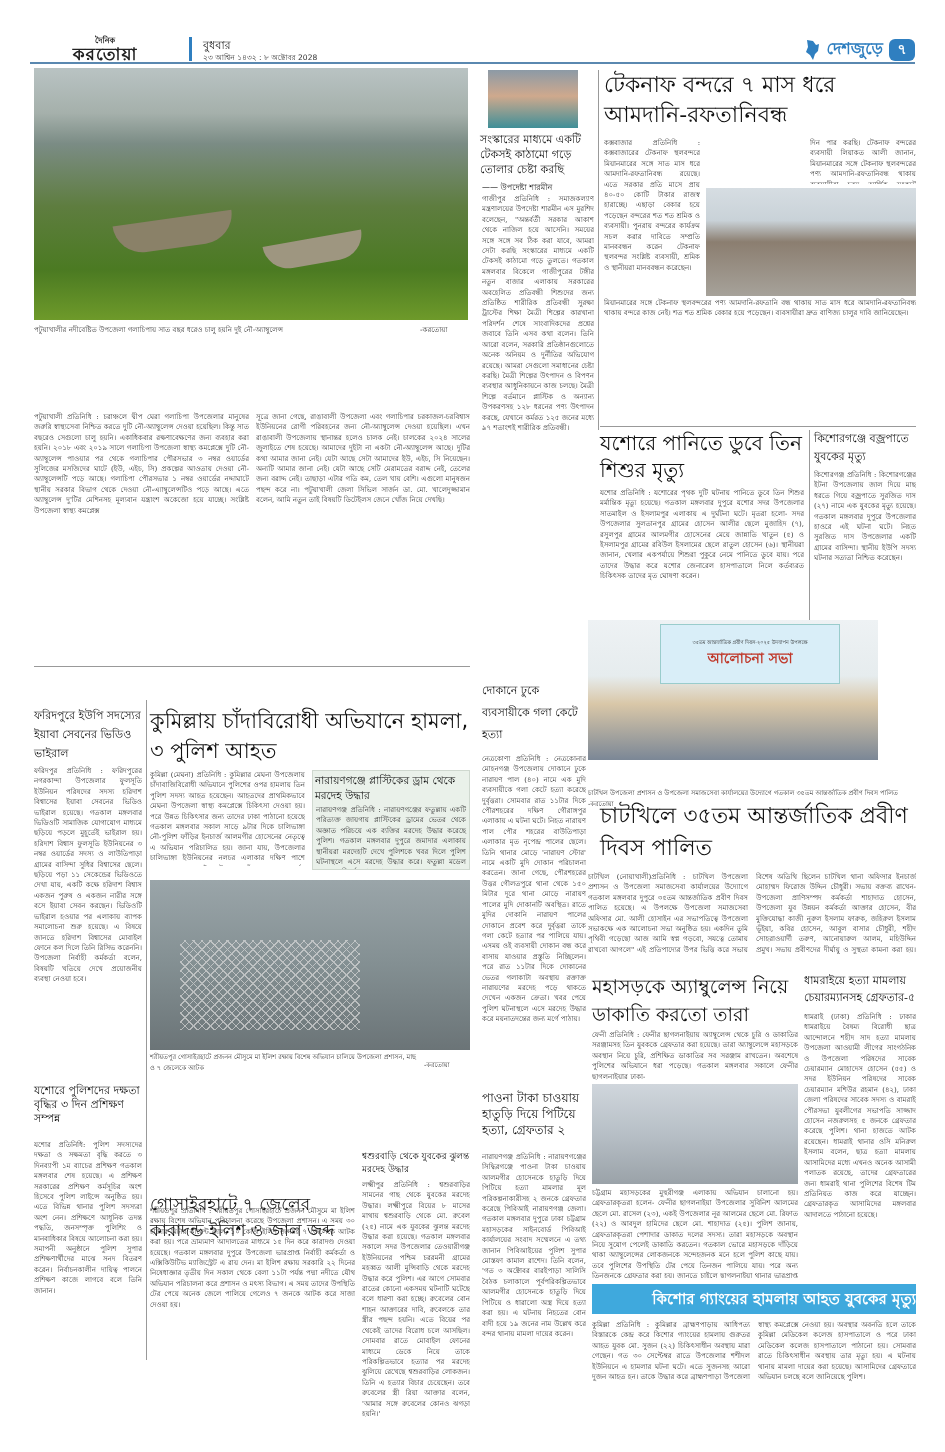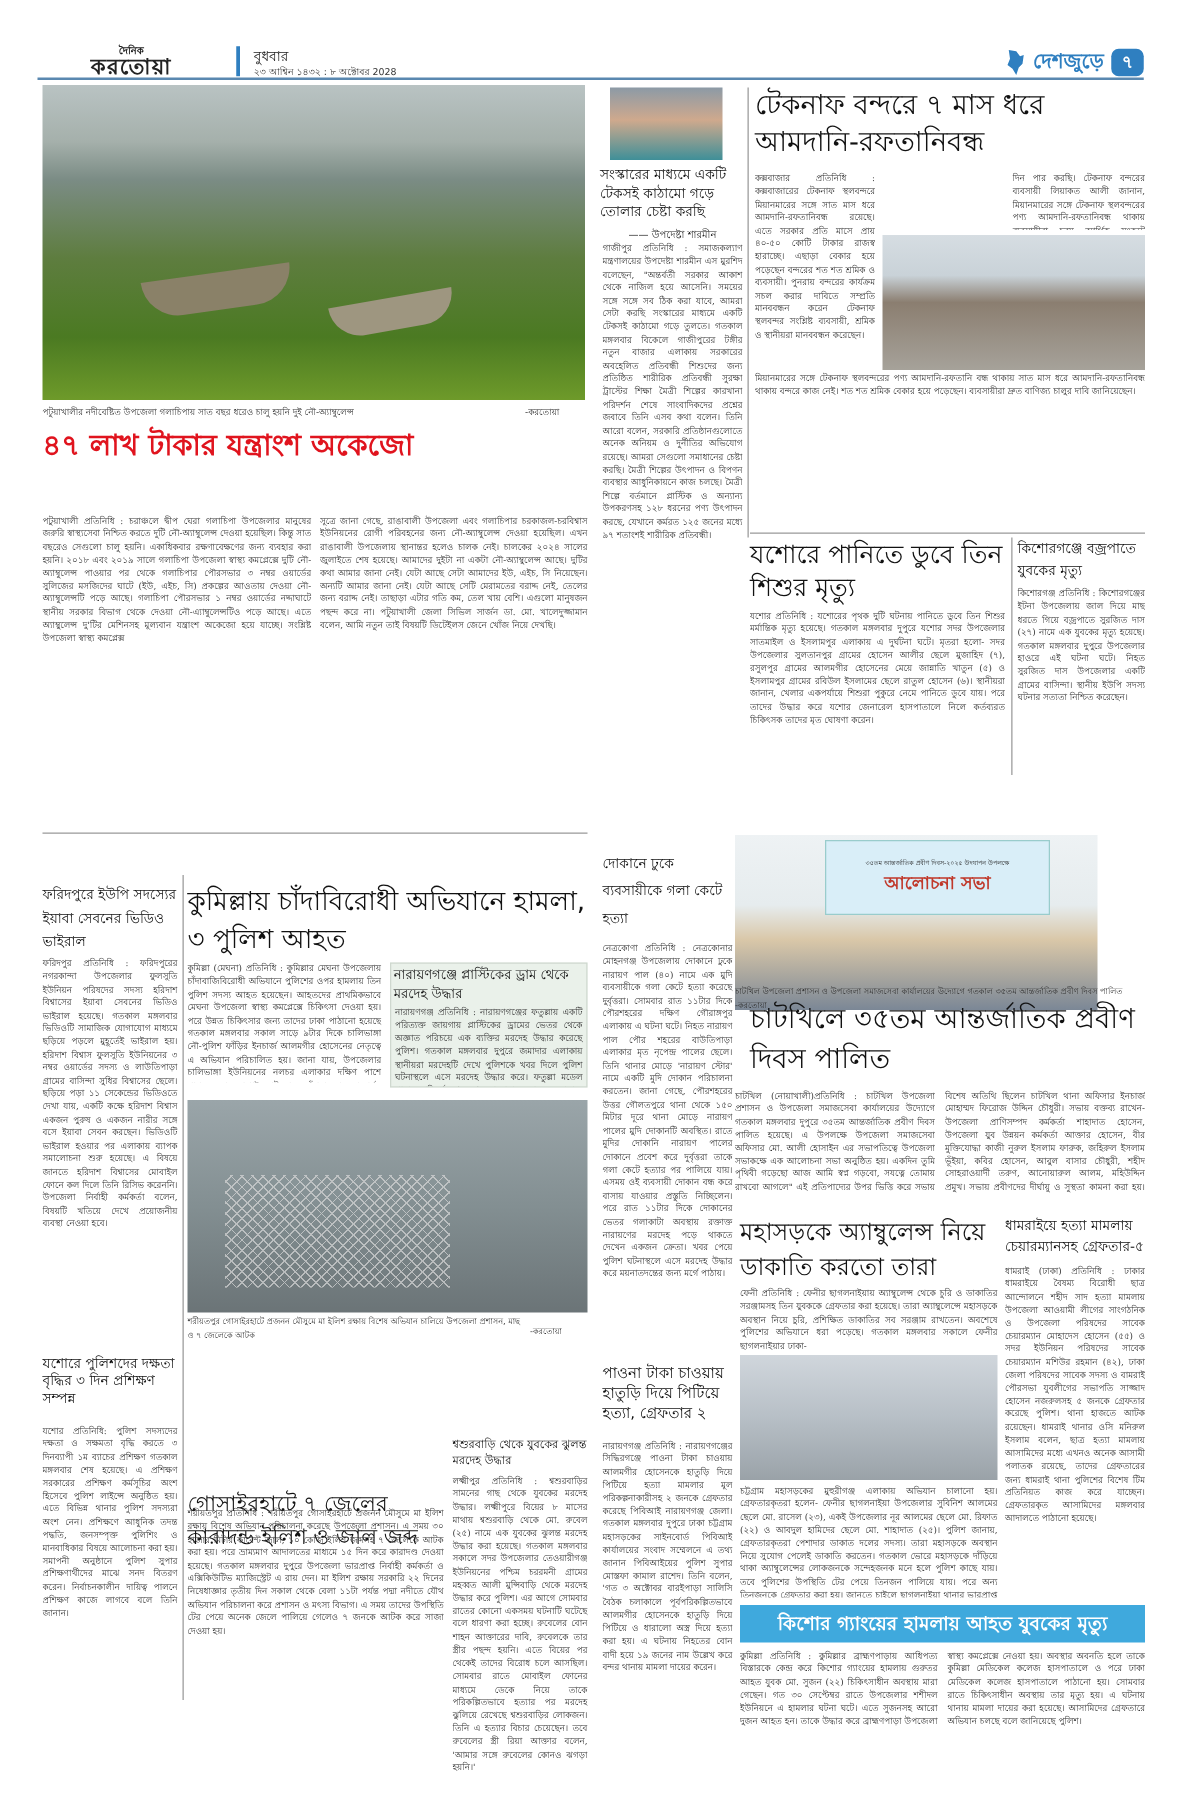--- a/index.html
+++ b/index.html
@@ -37,47 +37,46 @@
 </div>
 
 <div class="abs photo" style="left:34px;top:68px;width:434px;height:252px;background:linear-gradient(180deg,#b9c3c3 0%,#a5b0ab 18%,#7b8c85 30%,#5e7d3f 55%,#4b7a22 80%,#6e9a2a 100%)">
  <div class="abs" style="left:80px;top:150px;width:120px;height:30px;background:#8a8168;border-radius:0 0 60px 60px;transform:rotate(-8deg)"></div>
  <div class="abs" style="left:230px;top:170px;width:100px;height:26px;background:#9e9680;border-radius:0 0 60px 60px;transform:rotate(-10deg)"></div>
 </div>
 <div class="abs caption" style="left:34px;top:324px;width:380px">পটুয়াখালীর নদীবেষ্টিত উপজেলা গলাচিপায় সাত বছর ধরেও চালু হয়নি দুই নৌ-অ্যাম্বুলেন্স</div>
 <div class="abs caption" style="left:420px;top:324px">-করতোয়া</div>
 
 <div class="abs head" style="left:34px;top:340px;width:436px;color:#e0141e;font-weight:bold">
- <div style="font-size:23px;line-height:34px">৪৭ লাখ টাকার যন্ত্রাংশ অকেজো</div>
 </div>
 <div class="abs body-text" style="left:34px;top:412px;width:215px;height:250px">পটুয়াখালী প্রতিনিধি : চরাঞ্চলে দ্বীপ ঘেরা গলাচিপা উপজেলার মানুষের জরুরি স্বাস্থ্যসেবা নিশ্চিত করতে দুটি নৌ-অ্যাম্বুলেন্স দেওয়া হয়েছিল। কিন্তু সাত বছরেও সেগুলো চালু হয়নি। একাধিকবার রক্ষণাবেক্ষণের জন্য ব্যবহার করা হয়নি। ২০১৮ এবং ২০১৯ সালে গলাচিপা উপজেলা স্বাস্থ্য কমপ্লেক্সে দুটি নৌ-অ্যাম্বুলেন্স পাওয়ার পর থেকে গলাচিপার পৌরসভার ৩ নম্বর ওয়ার্ডের সুলিজের মসজিদের ঘাটে (ইউ, এইচ, সি) প্রকল্পের আওতায় দেওয়া নৌ-অ্যাম্বুলেন্সটি পড়ে আছে। গলাচিপা পৌরসভার ১ নম্বর ওয়ার্ডের নদ্দাঘাটে স্থানীয় সরকার বিভাগ থেকে দেওয়া নৌ-এ্যাম্বুলেন্সটিও পড়ে আছে। এতে অ্যাম্বুলেন্স দু'টির মেশিনসহ মূল্যবান যন্ত্রাংশ অকেজো হয়ে যাচ্ছে। সংশ্লিষ্ট উপজেলা স্বাস্থ্য কমপ্লেক্স</div>
 <div class="abs body-text" style="left:256px;top:412px;width:214px;height:250px">সূত্রে জানা গেছে, রাঙাবালী উপজেলা এবং গলাচিপার চরকাজল-চরবিশ্বাস ইউনিয়নের রোগী পরিবহনের জন্য নৌ-অ্যাম্বুলেন্স দেওয়া হয়েছিল। এখন রাঙাবালী উপজেলায় স্থানান্তর হলেও চালক নেই। চালকের ২০২৪ সালের জুলাইতে শেষ হয়েছে। আমাদের দুইটা না একটা নৌ-অ্যাম্বুলেন্স আছে। দুটির কথা আমার জানা নেই। যেটা আছে সেটা আমাদের ইউ, এইচ, সি নিয়েছেন। অন্যটি আমার জানা নেই। যেটা আছে সেটি মেরামতের বরাদ্দ নেই, তেলের জন্য বরাদ্দ নেই। তাছাড়া এটার গতি কম, তেল খায় বেশি। এগুলো মানুষজন পছন্দ করে না। পটুয়াখালী জেলা সিভিল সার্জন ডা. মো. খালেদুজ্জামান বলেন, আমি নতুন তাই বিষয়টি ডিটেইলস জেনে খোঁজ নিয়ে দেখছি।</div>
 <div class="abs hl" style="left:34px;top:666px;width:436px"></div>
 
 <div class="abs photo" style="left:488px;top:70px;width:90px;height:58px;background:linear-gradient(180deg,#8c9aa6,#cfa98d 45%,#3f8f98 100%)"></div>
 <div class="abs head" style="left:480px;top:132px;width:114px;font-size:11px;line-height:15px">সংস্কারের মাধ্যমে একটি টেকসই কাঠামো গড়ে তোলার চেষ্টা করছি</div>
-<div class="abs" style="left:482px;top:181px;width:112px;font-size:8px;text-align:center">—— উপদেষ্টা শারমীন</div>
+<div class="abs" style="left:482px;top:181px;width:112px;font-size:8px;text-align:left">—— উপদেষ্টা শারমীন</div>
 <div class="abs body-text" style="left:482px;top:194px;width:112px;height:414px">গাজীপুর প্রতিনিধি : সমাজকল্যাণ মন্ত্রণালয়ের উপদেষ্টা শারমীন এস মুরশিদ বলেছেন, "অন্তর্বর্তী সরকার আকাশ থেকে নাজিল হয়ে আসেনি। সময়ের সঙ্গে সঙ্গে সব ঠিক করা যাবে, আমরা সেটা করছি সংস্কারের মাধ্যমে একটি টেকসই কাঠামো গড়ে তুলতে। গতকাল মঙ্গলবার বিকেলে গাজীপুরের টঙ্গীর নতুন বাজার এলাকায় সরকারের অবহেলিত প্রতিবন্ধী শিশুদের জন্য প্রতিষ্ঠিত শারীরিক প্রতিবন্ধী সুরক্ষা ট্রাস্টের শিক্ষা মৈত্রী শিল্পের কারখানা পরিদর্শন শেষে সাংবাদিকদের প্রশ্নের জবাবে তিনি এসব কথা বলেন। তিনি আরো বলেন, সরকারি প্রতিষ্ঠানগুলোতে অনেক অনিয়ম ও দুর্নীতির অভিযোগ রয়েছে। আমরা সেগুলো সমাধানের চেষ্টা করছি। মৈত্রী শিল্পের উৎপাদন ও বিপণন ব্যবস্থার আধুনিকায়নে কাজ চলছে। মৈত্রী শিল্পে বর্তমানে প্লাস্টিক ও অন্যান্য উপকরণসহ ১২৮ ধরনের পণ্য উৎপাদন করছে, যেখানে কর্মরত ১২৫ জনের মধ্যে ৯৭ শতাংশই শারীরিক প্রতিবন্ধী।</div>
 <div class="abs vline" style="left:598px;top:70px;height:360px"></div>
 
 <div class="abs head" style="left:604px;top:70px;width:312px;font-size:22px;line-height:30px">টেকনাফ বন্দরে ৭ মাস ধরে আমদানি-রফতানিবন্ধ</div>
 <div class="abs body-text" style="left:604px;top:138px;width:96px;height:140px">কক্সবাজার প্রতিনিধি : কক্সবাজারের টেকনাফ স্থলবন্দরে মিয়ানমারের সঙ্গে সাত মাস ধরে আমদানি-রফতানিবন্ধ রয়েছে। এতে সরকার প্রতি মাসে প্রায় ৪০-৫০ কোটি টাকার রাজস্ব হারাচ্ছে। এছাড়া বেকার হয়ে পড়েছেন বন্দরের শত শত শ্রমিক ও ব্যবসায়ী। পুনরায় বন্দরের কার্যক্রম সচল করার দাবিতে সম্প্রতি মানববন্ধন করেন টেকনাফ স্থলবন্দর সংশ্লিষ্ট ব্যবসায়ী, শ্রমিক ও স্থানীয়রা মানববন্ধন করেছেন।</div>
 <div class="abs body-text" style="left:810px;top:138px;width:106px;height:46px">দিন পার করছি। টেকনাফ বন্দরের ব্যবসায়ী লিয়াকত আলী জানান, মিয়ানমারের সঙ্গে টেকনাফ স্থলবন্দরের পণ্য আমদানি-রফতানিবন্ধ থাকায় ব্যবসায়ীরা চরম আর্থিক সংকটে পড়েছেন। রাখাইন রাজ্যে যুদ্ধের কারণে দুই দেশের সীমান্ত বাণিজ্য বন্ধ রয়েছে।</div>
 <div class="abs photo" style="left:706px;top:188px;width:210px;height:108px;background:linear-gradient(180deg,#d6dde2 0%,#c9d2d8 30%,#8b7e70 50%,#a6a29a 100%)"></div>
 <div class="abs body-text" style="left:604px;top:298px;width:312px;height:124px">মিয়ানমারের সঙ্গে টেকনাফ স্থলবন্দরের পণ্য আমদানি-রফতানি বন্ধ থাকায় সাত মাস ধরে আমদানি-রফতানিবন্ধ থাকায় বন্দরে কাজ নেই। শত শত শ্রমিক বেকার হয়ে পড়েছেন। ব্যবসায়ীরা দ্রুত বাণিজ্য চালুর দাবি জানিয়েছেন।</div>
 <div class="abs hl" style="left:600px;top:426px;width:316px"></div>
 
 <div class="abs head" style="left:600px;top:430px;width:204px;font-size:20px;line-height:27px">যশোরে পানিতে ডুবে তিন শিশুর মৃত্যু</div>
 <div class="abs body-text" style="left:600px;top:488px;width:204px;height:130px">যশোর প্রতিনিধি : যশোরের পৃথক দুটি ঘটনায় পানিতে ডুবে তিন শিশুর মর্মান্তিক মৃত্যু হয়েছে। গতকাল মঙ্গলবার দুপুরে যশোর সদর উপজেলার সাতমাইল ও ইসলামপুর এলাকায় এ দুর্ঘটনা ঘটে। মৃতরা হলো- সদর উপজেলার সুলতানপুর গ্রামের হোসেন আলীর ছেলে মুজাহিদ (৭), রসুলপুর গ্রামের আলমগীর হোসেনের মেয়ে জান্নাতি খাতুন (৫) ও ইসলামপুর গ্রামের রবিউল ইসলামের ছেলে রাতুল হোসেন (৬)। স্থানীয়রা জানান, খেলার একপর্যায়ে শিশুরা পুকুরে নেমে পানিতে ডুবে যায়। পরে তাদের উদ্ধার করে যশোর জেনারেল হাসপাতালে নিলে কর্তব্যরত চিকিৎসক তাদের মৃত ঘোষণা করেন।</div>
 <div class="abs vline" style="left:809px;top:430px;height:190px"></div>
 
 <div class="abs head" style="left:814px;top:430px;width:102px;font-size:11px;line-height:18px">কিশোরগঞ্জে বজ্রপাতে যুবকের মৃত্যু</div>
 <div class="abs body-text" style="left:814px;top:470px;width:102px;height:150px">কিশোরগঞ্জ প্রতিনিধি : কিশোরগঞ্জের ইটনা উপজেলায় জাল দিয়ে মাছ ধরতে গিয়ে বজ্রপাতে সুরজিত দাস (২৭) নামে এক যুবকের মৃত্যু হয়েছে। গতকাল মঙ্গলবার দুপুরে উপজেলার হাওরে এই ঘটনা ঘটে। নিহত সুরজিত দাস উপজেলার একটি গ্রামের বাসিন্দা। স্থানীয় ইউপি সদস্য ঘটনার সত্যতা নিশ্চিত করেছেন।</div>
 
-<div class="abs photo" style="left:588px;top:668px;width:290px;height:140px;background:linear-gradient(180deg,#eef2f4 0%,#e6ecee 40%,#d9c7a8 60%,#7b8796 100%)">
+<div class="abs photo" style="left:588px;top:620px;width:290px;height:140px;background:linear-gradient(180deg,#eef2f4 0%,#e6ecee 40%,#d9c7a8 60%,#7b8796 100%)">
  <div class="abs" style="left:72px;top:4px;width:180px;height:60px;background:#d9eef8;border:1px solid #9cc;text-align:center">
   <div style="font-size:5px;margin-top:14px">৩৫তম আন্তর্জাতিক প্রবীণ দিবস-২০২৫ উদযাপন উপলক্ষে</div>
   <div style="font-size:14px;color:#c0392b;font-weight:bold">আলোচনা সভা</div>
  </div>
 </div>
 <div class="abs caption" style="left:588px;top:788px;width:328px;font-size:6.5px">চাটখিল উপজেলা প্রশাসন ও উপজেলা সমাজসেবা কার্যালয়ের উদ্যোগে গতকাল ৩৫তম আন্তর্জাতিক প্রবীণ দিবস পালিত -করতোয়া</div>
 
 <div class="abs head" style="left:600px;top:800px;width:316px;font-size:22px;line-height:32px">চাটখিলে ৩৫তম আন্তর্জাতিক প্রবীণ দিবস পালিত</div>
 <div class="abs body-text" style="left:588px;top:872px;width:160px;height:82px">চাটখিল (নোয়াখালী)প্রতিনিধি : চাটখিল উপজেলা প্রশাসন ও উপজেলা সমাজসেবা কার্যালয়ের উদ্যোগে গতকাল মঙ্গলবার দুপুরে ৩৫তম আন্তর্জাতিক প্রবীণ দিবস পালিত হয়েছে। এ উপলক্ষে উপজেলা সমাজসেবা অফিসার মো. আলী হোসাইন এর সভাপতিত্বে উপজেলা সভাকক্ষে এক আলোচনা সভা অনুষ্ঠিত হয়। একদিন তুমি পৃথিবী গড়েছো আজ আমি স্বপ্ন গড়বো, সযত্নে তোমায় রাখবো আগলে" এই প্রতিপাদ্যের উপর ভিত্তি করে সভায় প্রধান অতিথি হিসাবে উপস্থিত ছিলেন উপজেলা নির্বাহী অফিসার মিজানুর রহমান।</div>
 <div class="abs body-text" style="left:756px;top:872px;width:160px;height:82px">বিশেষ অতিথি ছিলেন চাটখিল থানা অফিসার ইনচার্জ মোহাম্মদ ফিরোজ উদ্দিন চৌধুরী। সভায় বক্তব্য রাখেন- উপজেলা প্রাণিসম্পদ কর্মকর্তা শাহাদাত হোসেন, উপজেলা যুব উন্নয়ন কর্মকর্তা আক্তার হোসেন, বীর মুক্তিযোদ্ধা কাজী নুরুল ইসলাম ফারুক, জহিরুল ইসলাম ভূঁইয়া, কবির হোসেন, আবুল বাসার চৌধুরী, শহীদ সোহরাওয়ার্দী তরুণ, আনোয়ারুল আলম, মহিউদ্দিন প্রমুখ। সভায় প্রবীণদের দীর্ঘায়ু ও সুস্থতা কামনা করা হয়। সভার পূর্বে প্রবীণ দিবসের একটি র‍্যালি উপজেলা পরিষদের প্রধান সড়ক প্রদক্ষিণ করে।</div>
@@ -116,16 +115,16 @@
 <div class="abs body-text" style="left:592px;top:1030px;width:206px;height:50px">ফেনী প্রতিনিধি : ফেনীর ছাগলনাইয়ায় অ্যাম্বুলেন্স থেকে চুরি ও ডাকাতির সরঞ্জামসহ তিন যুবককে গ্রেফতার করা হয়েছে। তারা অ্যাম্বুলেন্সে মহাসড়কে অবস্থান নিয়ে চুরি, প্রশিক্ষিত ডাকাতির সব সরঞ্জাম রাখতেন। অবশেষে পুলিশের অভিযানে ধরা পড়েছে। গতকাল মঙ্গলবার সকালে ফেনীর ছাগলনাইয়ার ঢাকা-</div>
 <div class="abs photo" style="left:592px;top:1084px;width:206px;height:100px;background:linear-gradient(180deg,#d0d6dc,#b7bfc6 50%,#9aa2a8)"></div>
 <div class="abs body-text" style="left:592px;top:1188px;width:206px;height:90px">চট্টগ্রাম মহাসড়কের মুহুরীগঞ্জ এলাকায় অভিযান চালানো হয়। গ্রেফতারকৃতরা হলেন- ফেনীর ছাগলনাইয়া উপজেলার সুবিনিশ আলমের ছেলে মো. রাসেল (২৩), একই উপজেলার নূর আলমের ছেলে মো. রিফাত (২২) ও আবদুল হামিদের ছেলে মো. শাহাদাত (২৫)। পুলিশ জানায়, গ্রেফতারকৃতরা পেশাদার ডাকাত দলের সদস্য। তারা মহাসড়কে অবস্থান নিয়ে সুযোগ পেলেই ডাকাতি করতেন। গতকাল ভোরে মহাসড়কে দাঁড়িয়ে থাকা অ্যাম্বুলেন্সের লোকজনকে সন্দেহজনক মনে হলে পুলিশ কাছে যায়। তবে পুলিশের উপস্থিতি টের পেয়ে তিনজন পালিয়ে যায়। পরে অন্য তিনজনকে গ্রেফতার করা হয়। জানতে চাইলে ছাগলনাইয়া থানার ভারপ্রাপ্ত কর্মকর্তা আবুল বাশার বলেন, গ্রেফতার আসামিদের আজ সকালে আদালতে পাঠানো হয়।</div>
 
 <div class="abs head" style="left:804px;top:972px;width:112px;font-size:11px;line-height:17px">ধামরাইয়ে হত্যা মামলায় চেয়ারম্যানসহ গ্রেফতার-৫</div>
 <div class="abs body-text" style="left:804px;top:1012px;width:112px;height:266px">ধামরাই (ঢাকা) প্রতিনিধি : ঢাকার ধামরাইয়ে বৈষম্য বিরোধী ছাত্র আন্দোলনে শহীদ সাদ হত্যা মামলায় উপজেলা আওয়ামী লীগের সাংগঠনিক ও উপজেলা পরিষদের সাবেক চেয়ারম্যান মোহাদেস হোসেন (৫৫) ও সদর ইউনিয়ন পরিষদের সাবেক চেয়ারম্যান মশিউর রহমান (৪২), ঢাকা জেলা পরিষদের সাবেক সদস্য ও বামরাই পৌরসভা যুবলীগের সভাপতি সাজ্জাদ হোসেন নজরুলসহ ৫ জনকে গ্রেফতার করেছে পুলিশ। থানা হাজতে আটক রয়েছেন। ধামরাই থানার ওসি মনিরুল ইসলাম বলেন, ছাত্র হত্যা মামলায় আসামিদের মধ্যে এখনও অনেক আসামী পলাতক রয়েছে, তাদের গ্রেফতারের জন্য ধামরাই থানা পুলিশের বিশেষ টিম প্রতিনিয়ত কাজ করে যাচ্ছেন। গ্রেফতারকৃত আসামিদের মঙ্গলবার আদালতে পাঠানো হয়েছে।</div>
 
 <div class="abs head" style="left:34px;top:1084px;width:108px;font-size:11px;line-height:14px">যশোরে পুলিশদের দক্ষতা বৃদ্ধির ৩ দিন প্রশিক্ষণ সম্পন্ন</div>
 <div class="abs body-text" style="left:34px;top:1140px;width:108px;height:286px">যশোর প্রতিনিধি: পুলিশ সদস্যদের দক্ষতা ও সক্ষমতা বৃদ্ধি করতে ৩ দিনব্যাপী ১ম ব্যাচের প্রশিক্ষণ গতকাল মঙ্গলবার শেষ হয়েছে। এ প্রশিক্ষণ সরকারের প্রশিক্ষণ কর্মসূচির অংশ হিসেবে পুলিশ লাইন্সে অনুষ্ঠিত হয়। এতে বিভিন্ন থানার পুলিশ সদস্যরা অংশ নেন। প্রশিক্ষণে আধুনিক তদন্ত পদ্ধতি, জনসম্পৃক্ত পুলিশিং ও মানবাধিকার বিষয়ে আলোচনা করা হয়। সমাপনী অনুষ্ঠানে পুলিশ সুপার প্রশিক্ষণার্থীদের মাঝে সনদ বিতরণ করেন। নির্বাচনকালীন দায়িত্ব পালনে প্রশিক্ষণ কাজে লাগবে বলে তিনি জানান।</div>
 
-<div class="abs" style="left:592px;top:1284px;width:324px;height:30px;background:#3fa9dd;display:flex;align-items:center;justify-content:center">
+<div class="abs" style="left:592px;top:1284px;width:324px;height:30px;background:#3fa9dd;display:flex;align-items:center;justify-content:flex-end">
  <span style="color:#fff;font-size:15px;font-weight:bold">কিশোর গ্যাংয়ের হামলায় আহত যুবকের মৃত্যু</span>
 </div>
 <div class="abs body-text" style="left:592px;top:1320px;width:324px;height:106px;column-count:2;column-gap:8px">কুমিল্লা প্রতিনিধি : কুমিল্লার ব্রাহ্মণপাড়ায় আধিপত্য বিস্তারকে কেন্দ্র করে কিশোর গ্যাংয়ের হামলায় গুরুতর আহত যুবক মো. সুজন (২২) চিকিৎসাধীন অবস্থায় মারা গেছেন। গত ৩০ সেপ্টেম্বর রাতে উপজেলার শশীদল ইউনিয়নে এ হামলার ঘটনা ঘটে। এতে সুজনসহ আরো দুজন আহত হন। তাকে উদ্ধার করে ব্রাহ্মণপাড়া উপজেলা স্বাস্থ্য কমপ্লেক্সে নেওয়া হয়। অবস্থার অবনতি হলে তাকে কুমিল্লা মেডিকেল কলেজ হাসপাতালে ও পরে ঢাকা মেডিকেল কলেজ হাসপাতালে পাঠানো হয়। সোমবার রাতে চিকিৎসাধীন অবস্থায় তার মৃত্যু হয়। এ ঘটনায় থানায় মামলা দায়ের করা হয়েছে। আসামিদের গ্রেফতারে অভিযান চলছে বলে জানিয়েছে পুলিশ।</div>
 
 </body></html>

